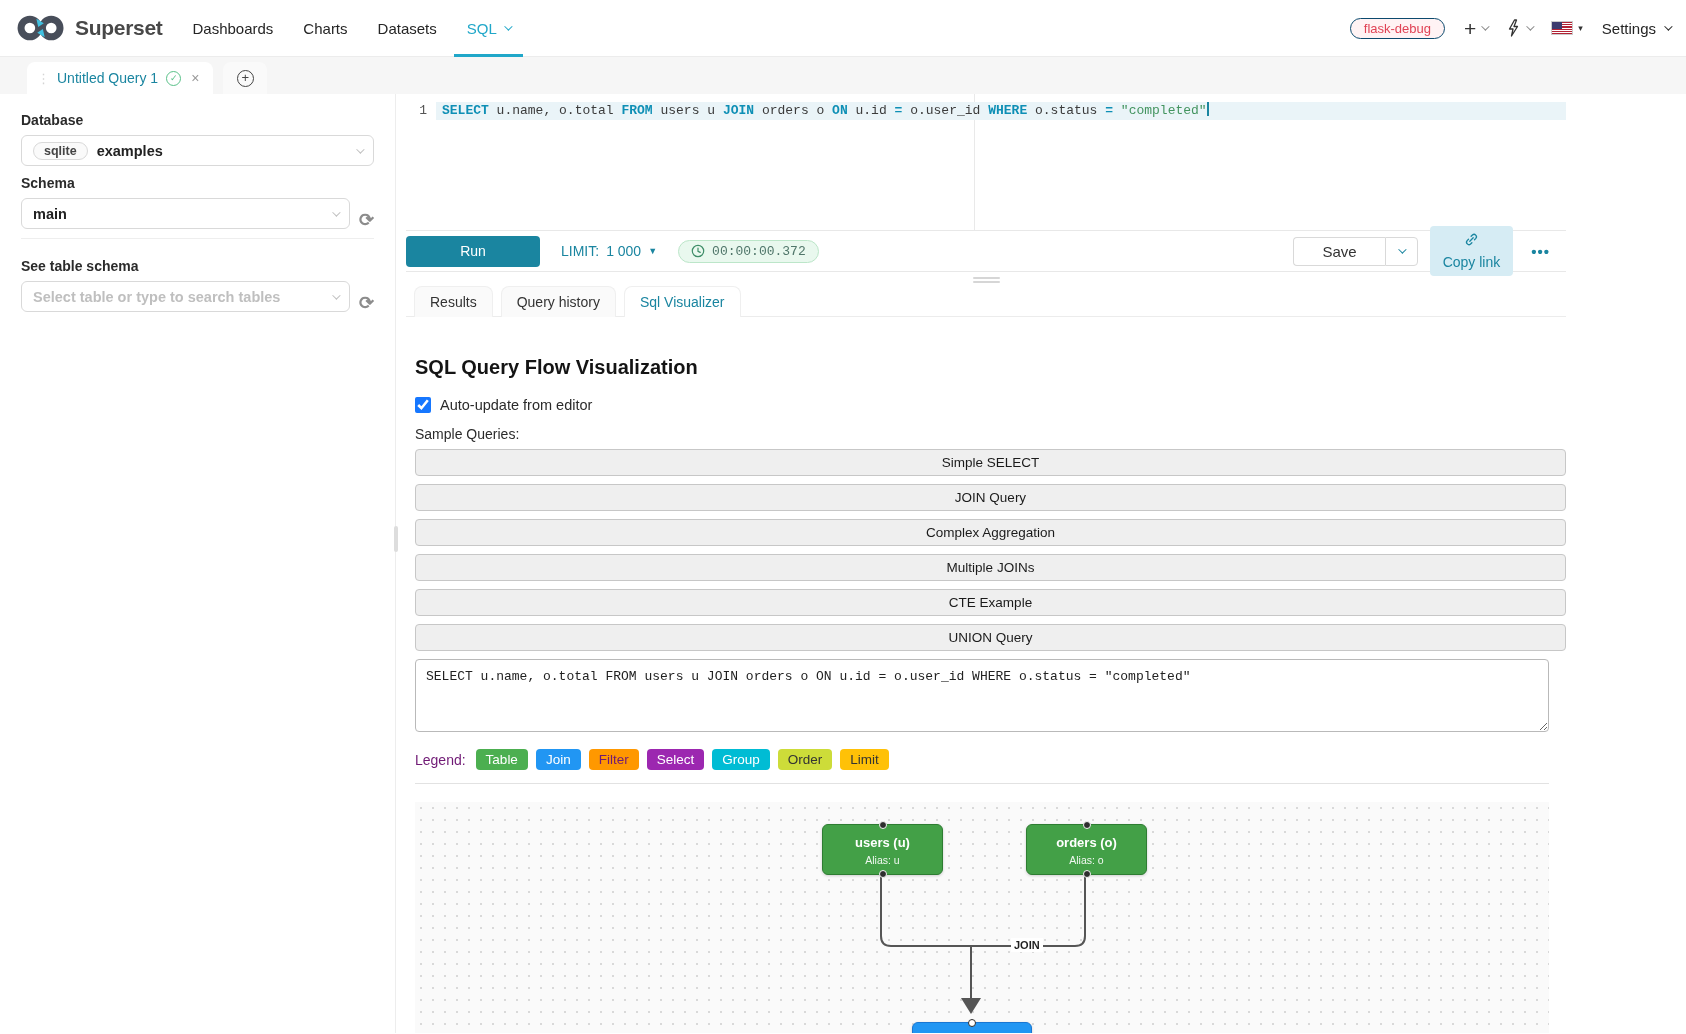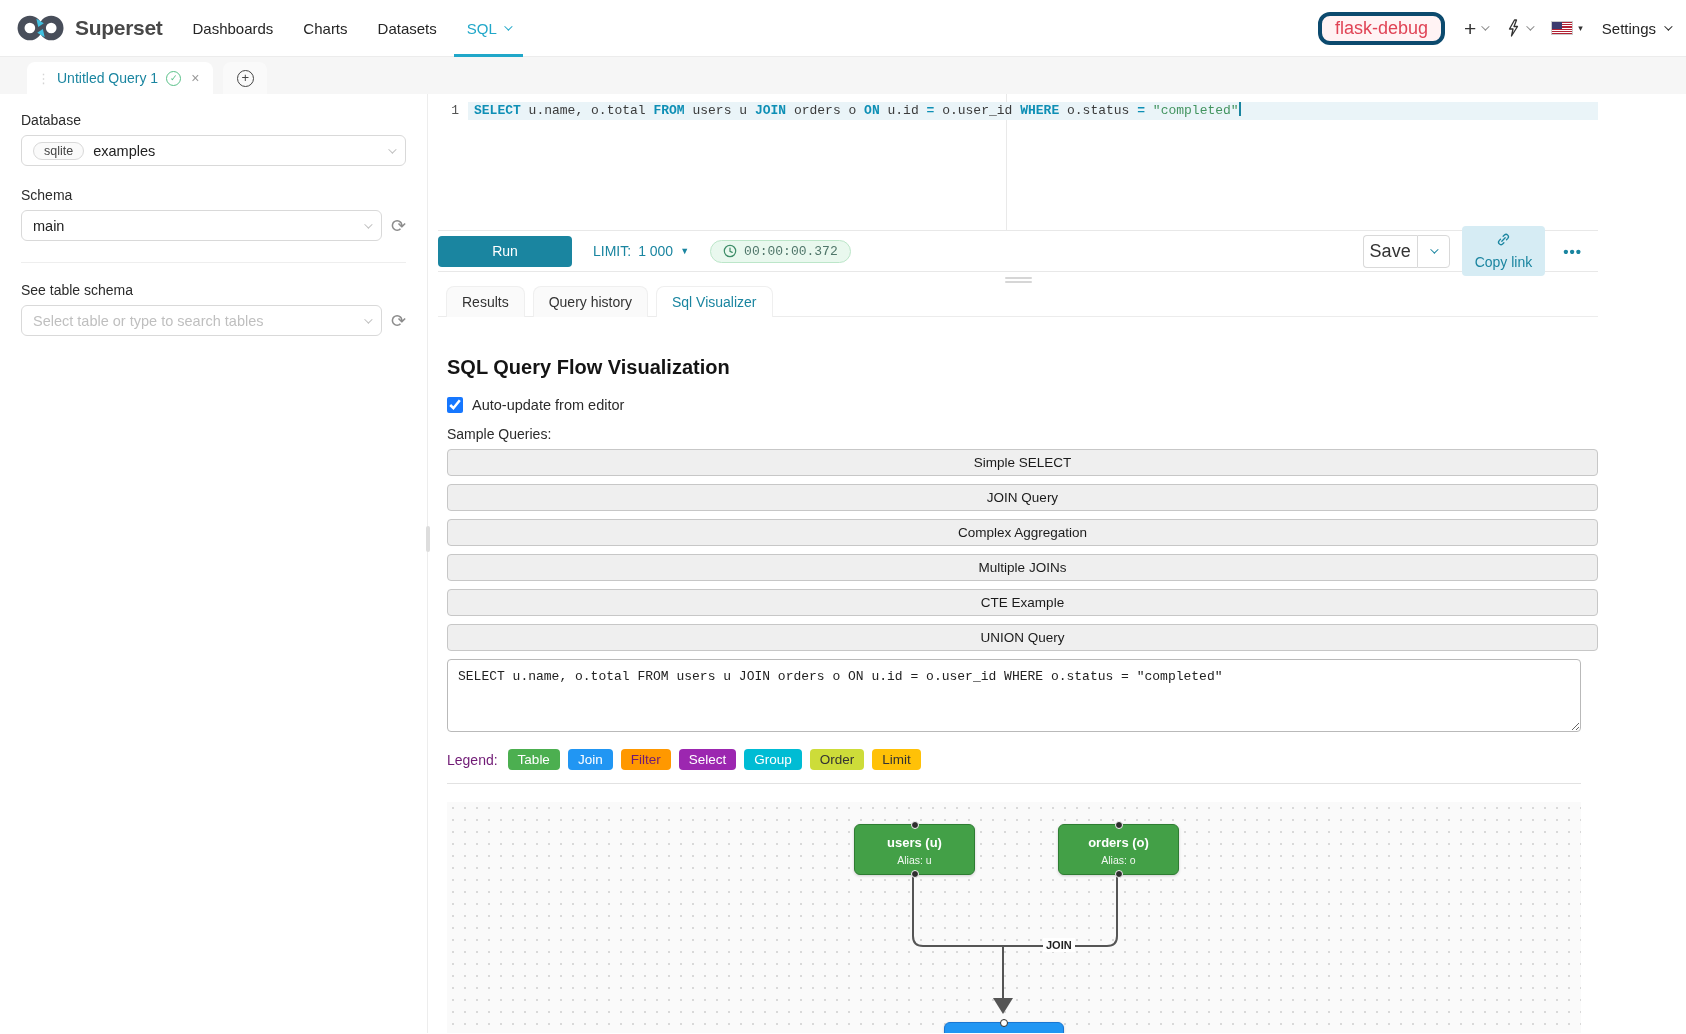--- a/index.html
+++ b/index.html
@@ -11,44 +11,44 @@
   .navbar { height:57px; display:flex; align-items:center; padding:0 16px 0 15px; background:#fff; border-bottom:1px solid #ececec; position:relative; }
   .brand { display:flex; align-items:center; gap:8px; margin-right:30px; }
   .brand-name { font-size:21px; font-weight:bold; color:#484848; letter-spacing:-0.3px; }
   .nav-links { display:flex; align-items:center; gap:30px; }
   .nav-item { font-size:15px; color:#252525; cursor:pointer; display:flex; align-items:center; gap:7px; height:57px; position:relative; }
   .nav-item.active { color:#20a7c9; }
   .nav-item.active::after { content:""; position:absolute; left:-13px; right:-13px; bottom:0; height:3px; background:#20a7c9; }
   .chev { width:7px; height:7px; border-right:1.6px solid currentColor; border-bottom:1.6px solid currentColor; transform:rotate(45deg) translateY(-2px); display:inline-block; }
   .chev.sm { width:6px; height:6px; }
   .nav-right { margin-left:auto; display:flex; align-items:center; gap:19px; }
-  .env-pill { font-size:18px; color:#e04355; background:#fff3f4; border:4px solid #0c4a6e; border-radius:12px; padding:2px 13px; }
+  .env-pill { font-size:13px; color:#e04355; background:#fff3f4; border:1px solid #0c4a6e; border-radius:12px; padding:2px 13px; }
   .icon-group { display:flex; align-items:center; gap:5px; color:#444; cursor:pointer; }
   .plus-glyph { font-size:21px; font-weight:300; color:#333; line-height:1; }
   .muted-chev { color:#888; }
   .flag { width:22px; height:14px; position:relative; background:repeating-linear-gradient(#b22234 0 1.1px, #fff 1.1px 2.2px); border:0.5px solid #ccc; display:inline-block; }
   .flag::before { content:""; position:absolute; left:0; top:0; width:10px; height:7px; background:#3c3b6e; }
   .flag-caret { color:#333; font-size:9px; }
   .settings { display:flex; align-items:center; gap:8px; font-size:15px; color:#252525; cursor:pointer; }
 
   
   .tabstrip { height:37px; background:#f6f6f6; display:flex; align-items:flex-end; padding-left:27px; }
   .query-tab { background:#fff; border-radius:8px 8px 0 0; height:32px; display:flex; align-items:center; gap:8px; padding:0 14px 0 10px; }
   .drag-dots { color:#d4d4d4; font-size:13px; letter-spacing:-1px; }
   .query-tab-label { color:#1a85a0; font-size:14px; }
   .check-badge { width:15px; height:15px; border:1.4px solid #5ac189; border-radius:50%; color:#5ac189; font-size:9px; display:flex; align-items:center; justify-content:center; }
   .tab-close { color:#999; font-size:14px; cursor:pointer; margin-left:2px; }
   .add-tab { background:#fafafa; border-radius:8px 8px 0 0; height:32px; width:44px; margin-left:10px; display:flex; align-items:center; justify-content:center; }
   .add-circle { width:17px; height:17px; border:1.4px solid #454545; border-radius:50%; color:#454545; font-size:13px; line-height:14px; display:flex; align-items:center; justify-content:center; cursor:pointer; }
 
   
   .main { display:flex; height:939px; }
-  .sidebar { width:428px; border-right:1px solid #ededed; padding:18px 21px 0 21px; position:relative; flex:none; }
+  .sidebar { width:396px; border-right:1px solid #ededed; padding:18px 21px 0 21px; position:relative; flex:none;font-weight:bold; }
   .fld-label { font-size:14px; color:#2b2b2b; margin-bottom:7px; }
-  .select-row { display:flex; align-items:center; gap:9px; margin-bottom:21px; }
+  .select-row { display:flex; align-items:flex-end; gap:9px; margin-bottom:9px; }
   .select-box { flex:1; height:31px; border:1px solid #d9d9d9; border-radius:6px; background:#fff; display:flex; align-items:center; padding:0 11px; gap:9px; cursor:pointer; }
   .select-box .sel-caret { margin-left:auto; color:#bfbfbf; }
   .engine-pill { border:1px solid #d9d9d9; background:#fafafa; border-radius:10px; font-size:12.5px; color:#444; padding:1px 10px; }
   .sel-value { font-size:14.5px; color:#222; }
   .sel-placeholder { font-size:14.5px; color:#bfbfbf; white-space:nowrap; overflow:hidden; }
   .refresh-ic { color:#8c8c8c; font-size:18px; line-height:1; cursor:pointer; flex:none; }
   .side-divider { border-top:1px solid #eee; margin:0 0 19px 0; }
   .panel-splitter { position:absolute; right:-3px; top:432px; width:4px; height:26px; border-radius:3px; background:#ddd; }
 
   
@@ -67,21 +67,21 @@
   .cursor { display:inline-block; width:2px; height:14px; background:#1a85a0; vertical-align:-2px; }
 
   
   .sql-toolbar { height:42px; border-top:1px solid #e8e8e8; border-bottom:1px solid #e8e8e8; display:flex; align-items:center; padding-right:10px; }
   .run-btn { width:134px; height:31px; background:#1a85a0; color:#fff; font-size:14px; border:none; border-radius:4px; cursor:pointer; }
   .limit-ctl { margin-left:21px; display:flex; align-items:center; gap:7px; color:#1a85a0; font-size:14px; cursor:pointer; }
   .limit-caret { font-size:9px; color:#1a85a0; }
   .timer-pill { margin-left:21px; display:flex; align-items:center; gap:7px; background:#e9f8ee; border:1px solid #bce6c9; border-radius:14px; padding:3px 12px; font-family:"Liberation Mono", monospace; font-size:13px; color:#50766a; }
   .toolbar-right { margin-left:auto; display:flex; align-items:center; gap:12px; }
   .save-split { display:flex; }
-  .save-main { background:#fff; border:1px solid #d9d9d9; border-right:none; border-radius:4px 0 0 4px; padding:5px 6px; font-size:18px; color:#333; cursor:pointer;text-align:right; }
+  .save-main { background:#fff; border:1px solid #d9d9d9; border-right:none; border-radius:4px 0 0 4px; padding:5px 28px; font-size:15px; color:#333; cursor:pointer;text-align:right; }
   .save-caret { background:#fff; border:1px solid #d9d9d9; border-radius:0 4px 4px 0; width:33px; display:flex; align-items:center; justify-content:center; color:#1a85a0; cursor:pointer; }
   .copylink-btn { background:#d6ecf4; border:none; border-radius:4px; color:#1a85a0; font-size:14px; padding:6px 13px; display:flex; align-items:center; gap:7px; cursor:pointer;flex-direction:column; }
   .more-dots { color:#1a85a0; font-size:15px; font-weight:bold; letter-spacing:1px; cursor:pointer; padding:0 6px; }
 
   
   .south { flex:1; overflow:hidden; }
   .grip { width:27px; margin:5px auto 3px auto; }
   .grip span { display:block; height:2px; background:#d6d6d6; border-radius:1px; margin:2px 0; }
   .result-tabs { display:flex; gap:8px; padding-left:8px; border-bottom:1px solid #ececec; }
   .rtab { background:#fafafa; border:1px solid #efefef; border-bottom:none; border-radius:8px 8px 0 0; padding:7px 15px; font-size:14px; color:#333; cursor:pointer; margin-bottom:-1px; }

